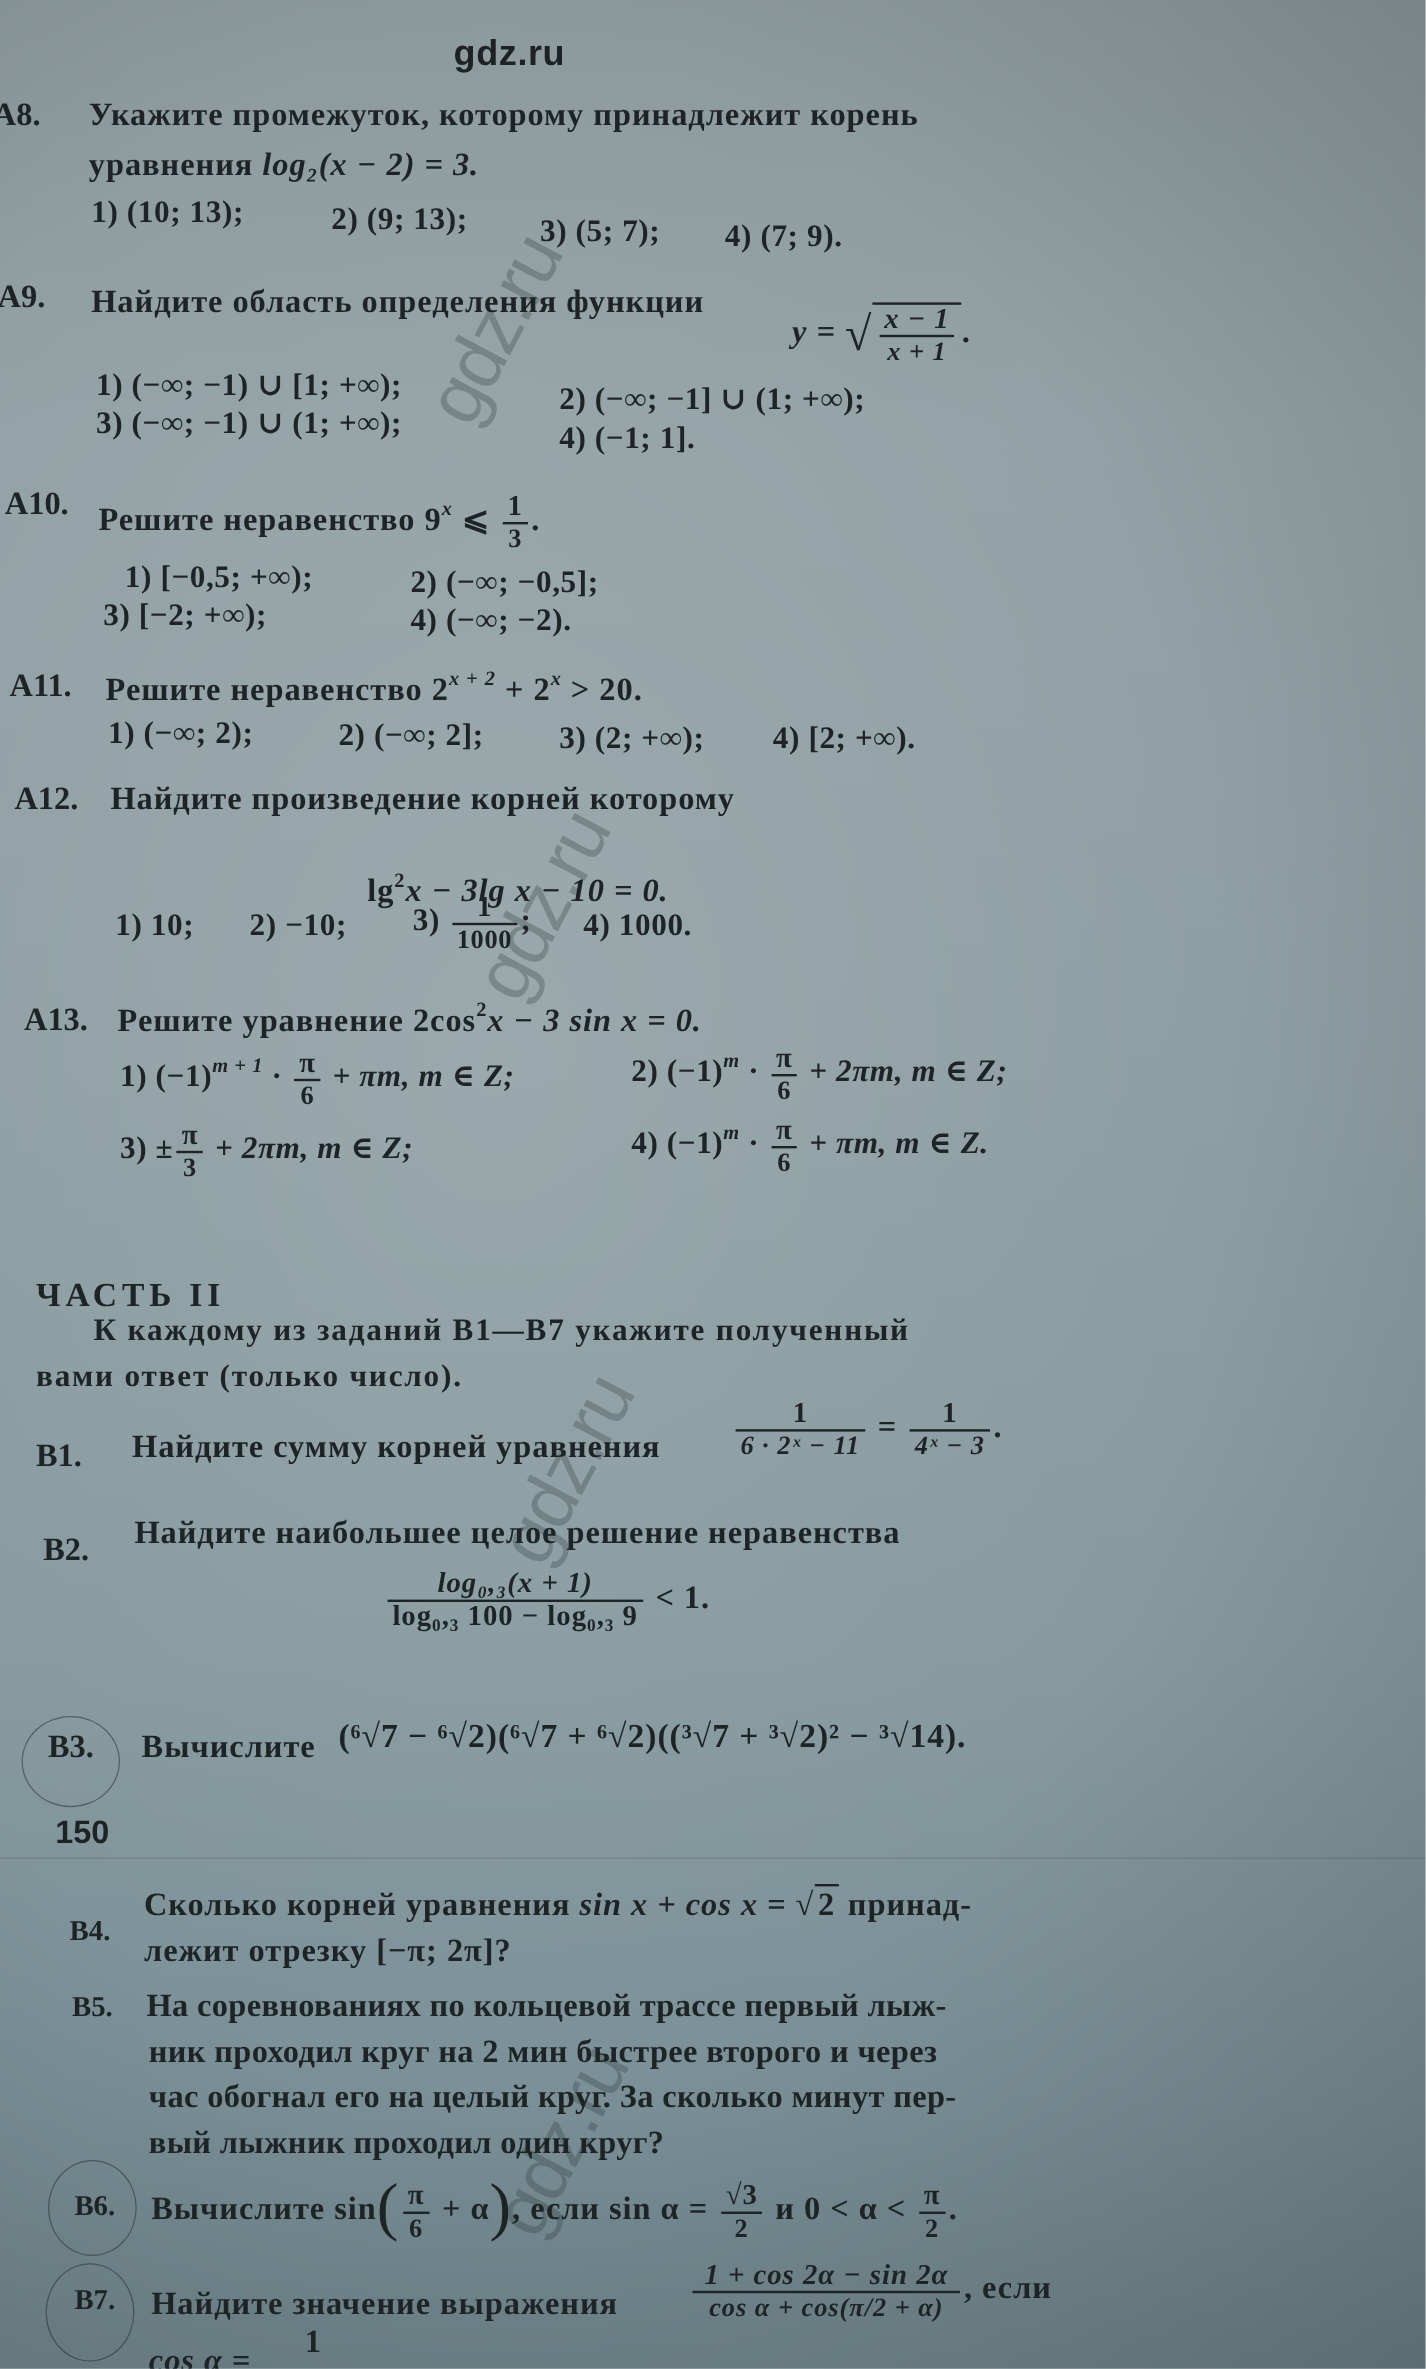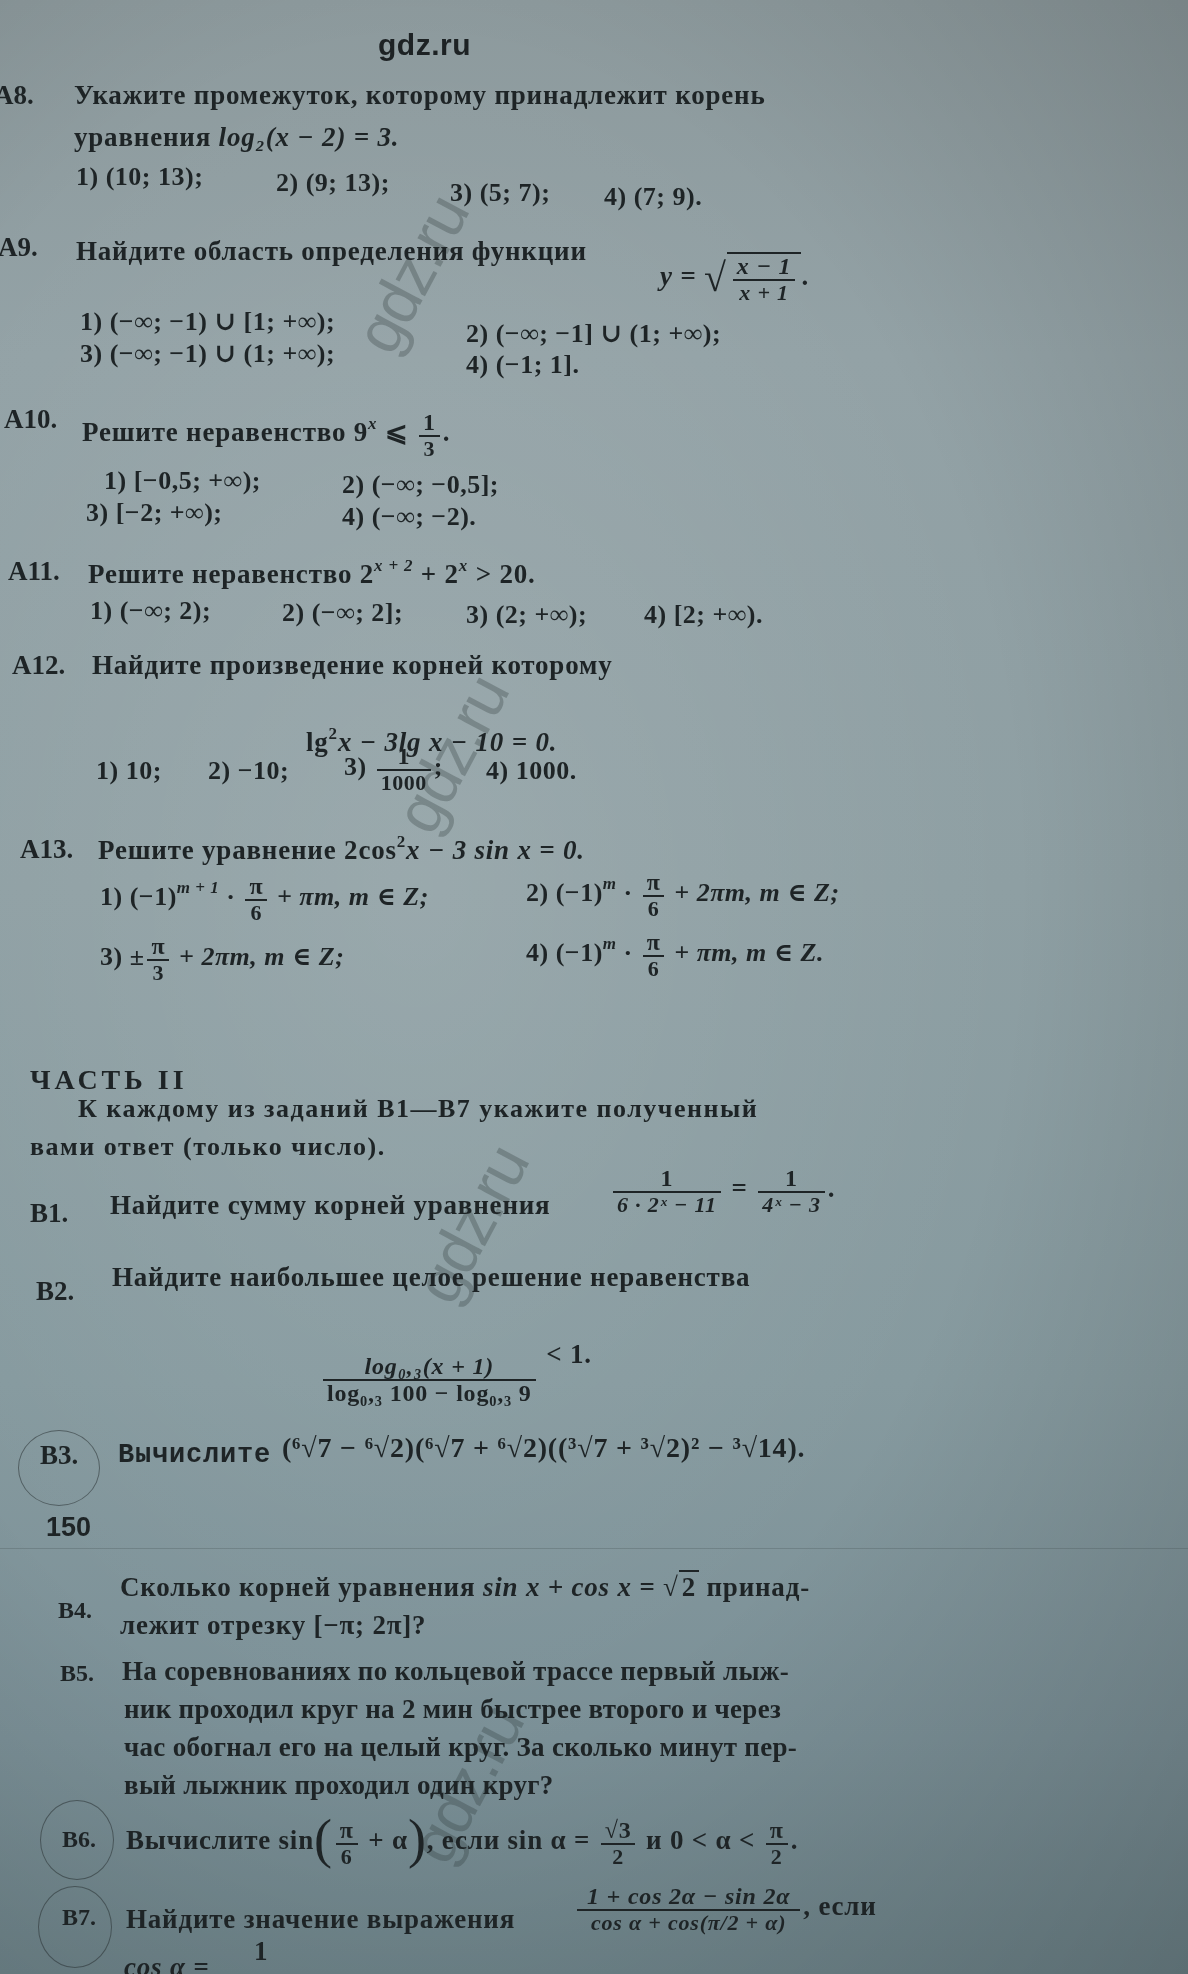--- a/index.html
+++ b/index.html
@@ -140,29 +140,29 @@
     <span class="frac"><span class="n">1</span><span class="d math">6 · 2ˣ − 11</span></span>
     <span>=</span>
     <span class="frac"><span class="n">1</span><span class="d math">4ˣ − 3</span></span><span>.</span>
   </span>
 </div>
 
 <div>
   <span class="abs num" style="left:36px; top:1276px;">B2.</span>
   <span class="abs q" style="left:112px; top:1262px;">Найдите наибольшее целое решение неравенства</span>
   <span class="abs q" style="left:320px; top:1308px;">
-    <span class="frac"><span class="n math" style="font-size:24px; padding:0 14px;margin-top:46px;">log₀,₃(x + 1)</span><span class="d" style="font-size:24px;">log₀,₃ 100 − log₀,₃ 9</span></span>
+    <span class="frac"><span class="n math" style="font-size:24px; padding:0 14px;">log₀,₃(x + 1)</span><span class="d" style="font-size:24px;">log₀,₃ 100 − log₀,₃ 9</span></span>
     <span>&lt; 1.</span>
   </span>
 </div>
 
 <div>
   <div class="circle" style="left:18px; top:1430px; width:80px; height:74px;"></div>
   <span class="abs num" style="left:40px; top:1440px;">B3.</span>
-  <span class="abs q" style="left:118px; top:1440px;font-family:Liberation Mono, monospace;">Вычислите</span>
+  <span class="abs q" style="left:118px; top:1440px;">Вычислите</span>
   <span class="abs q" style="left:282px; top:1432px; font-size:28px;">(⁶√7 − ⁶√2)(⁶√7 + ⁶√2)((³√7 + ³√2)² − ³√14).</span>
 </div>
 
 <span class="abs pagenum" style="left:46px; top:1512px;">150</span>
 <div class="divider" style="top:1548px;"></div>
 
 <div>
   <span class="abs num" style="left:58px; top:1574px; font-size:24px;margin-top:23px;">B4.</span>
   <span class="abs q" style="left:120px; top:1570px;">
     <span>Сколько корней уравнения </span><span class="math">sin x + cos x = </span><span>√</span><span class="sqrt">2</span><span> принад-</span>

